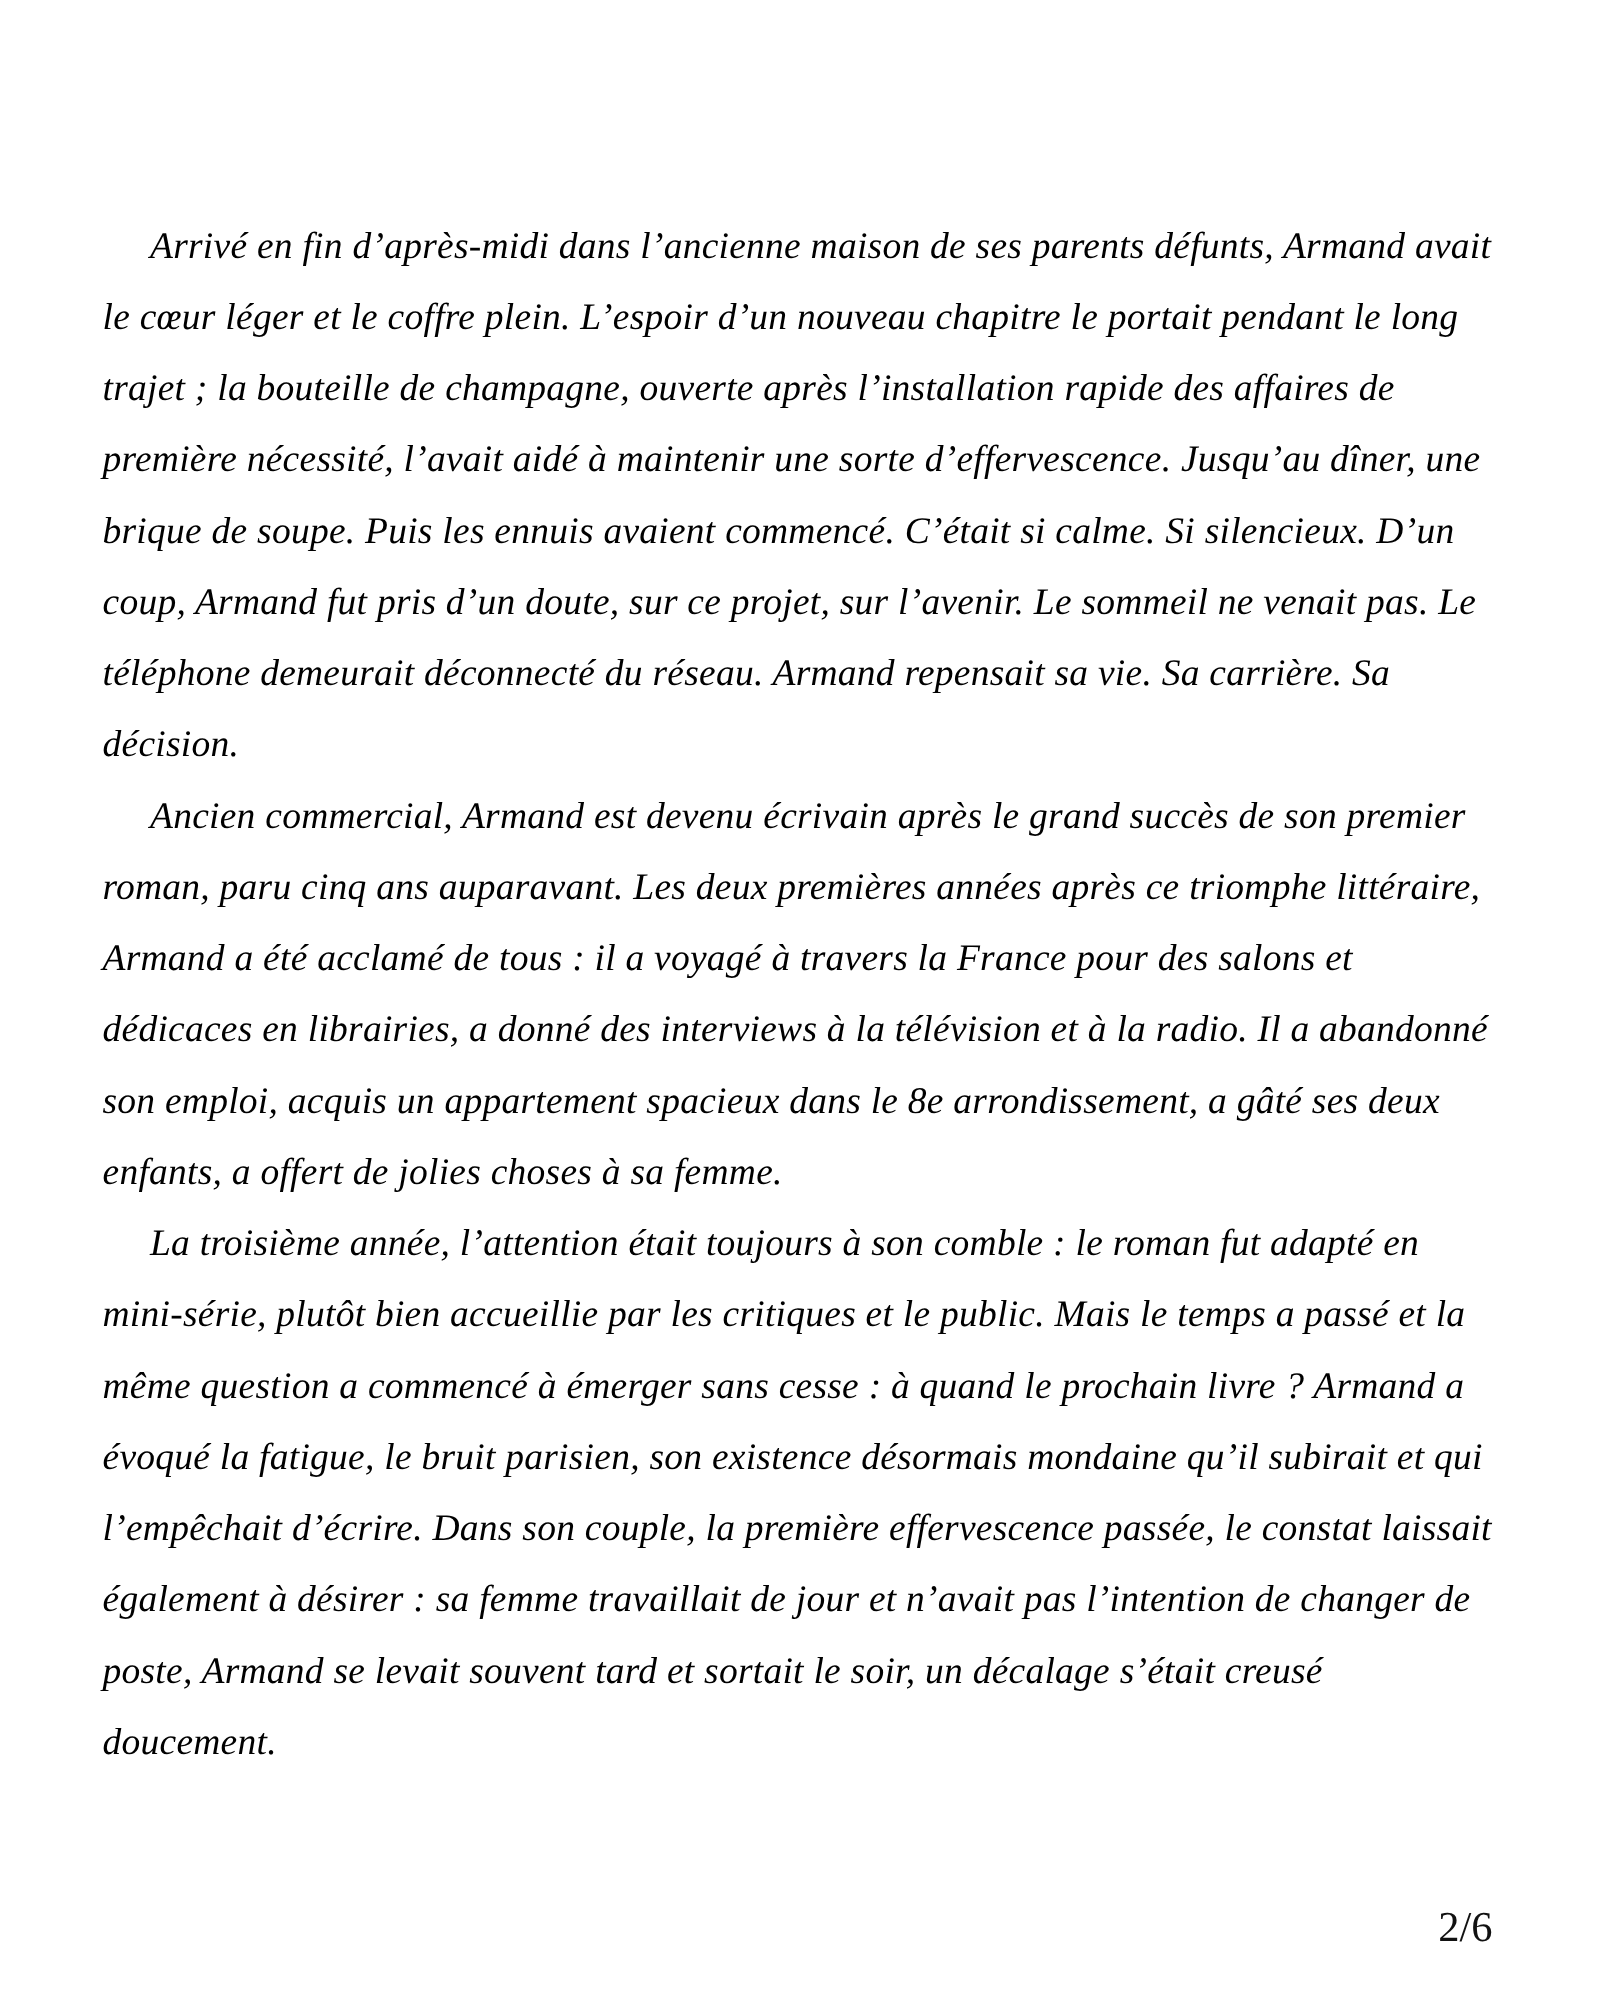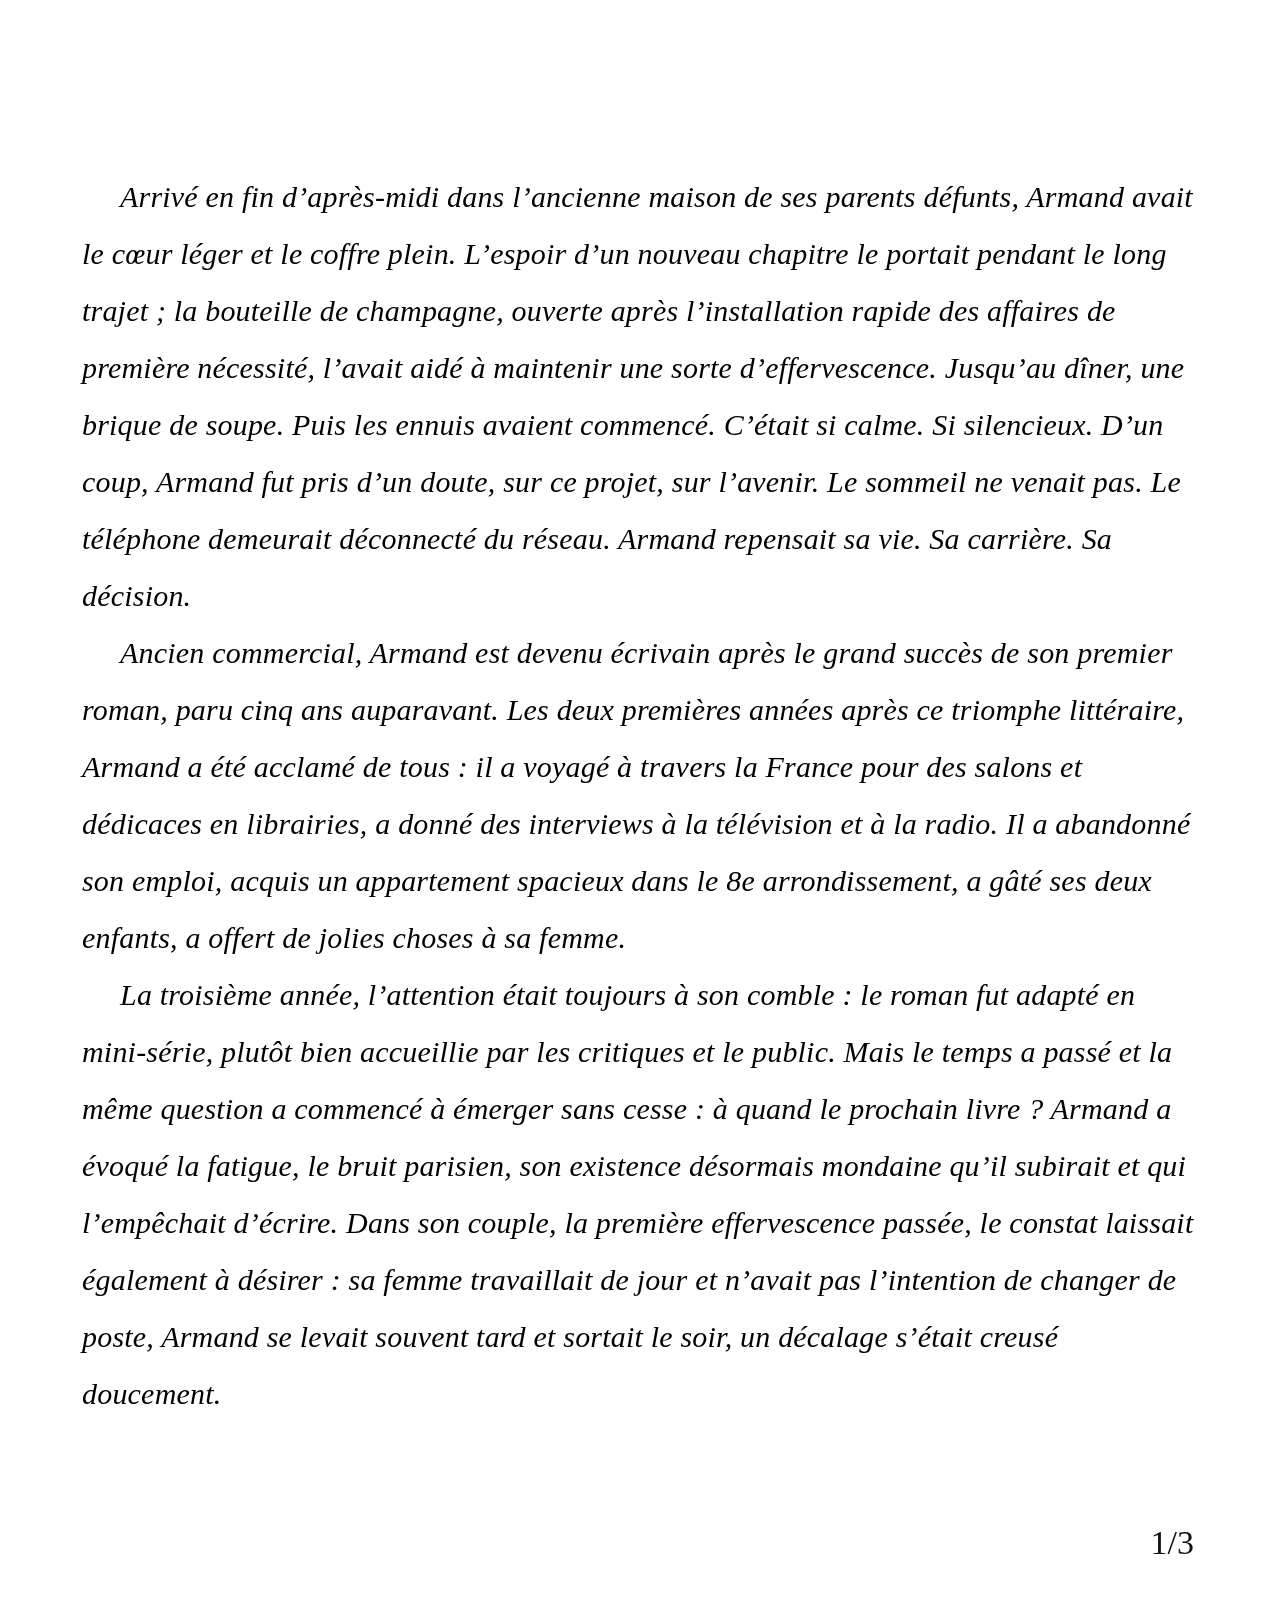--- a/index.html
+++ b/index.html
@@ -44,14 +44,14 @@
 </style>
 </head>
 <body>
 
 <div class="page">
   <div class="text-block">
     <p>Arrivé en fin d’après-midi dans l’ancienne maison de ses parents défunts, Armand avait le cœur léger et le coffre plein. L’espoir d’un nouveau chapitre le portait pendant le long trajet ; la bouteille de champagne, ouverte après l’installation rapide des affaires de première nécessité, l’avait aidé à maintenir une sorte d’effervescence. Jusqu’au dîner, une brique de soupe. Puis les ennuis avaient commencé. C’était si calme. Si silencieux. D’un coup, Armand fut pris d’un doute, sur ce projet, sur l’avenir. Le sommeil ne venait pas. Le téléphone demeurait déconnecté du réseau. Armand repensait sa vie. Sa carrière. Sa décision.</p>
     <p>Ancien commercial, Armand est devenu écrivain après le grand succès de son premier roman, paru cinq ans auparavant. Les deux premières années après ce triomphe littéraire, Armand a été acclamé de tous : il a voyagé à travers la France pour des salons et dédicaces en librairies, a donné des interviews à la télévision et à la radio. Il a abandonné son emploi, acquis un appartement spacieux dans le 8e arrondissement, a gâté ses deux enfants, a offert de jolies choses à sa femme.</p>
     <p>La troisième année, l’attention était toujours à son comble : le roman fut adapté en mini-série, plutôt bien accueillie par les critiques et le public. Mais le temps a passé et la même question a commencé à émerger sans cesse : à quand le prochain livre ? Armand a évoqué la fatigue, le bruit parisien, son existence désormais mondaine qu’il subirait et qui l’empêchait d’écrire. Dans son couple, la première effervescence passée, le constat laissait également à désirer : sa femme travaillait de jour et n’avait pas l’intention de changer de poste, Armand se levait souvent tard et sortait le soir, un décalage s’était creusé doucement.</p>
   </div>
-  <div class="page-number">1/3</div>
+  <div class="page-number">2/6</div>
 </div>
 
 </body></html>

